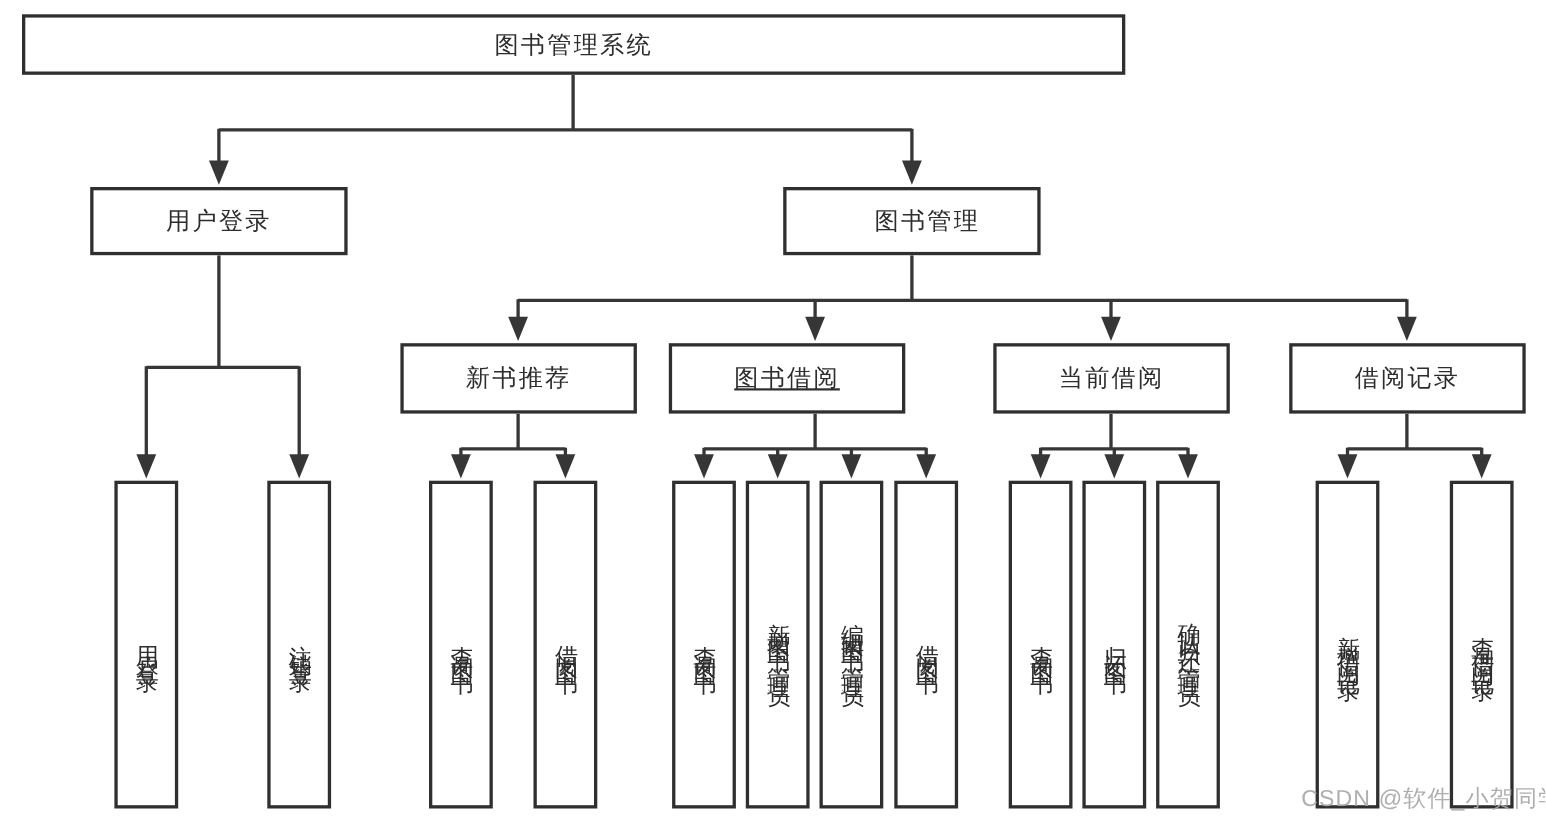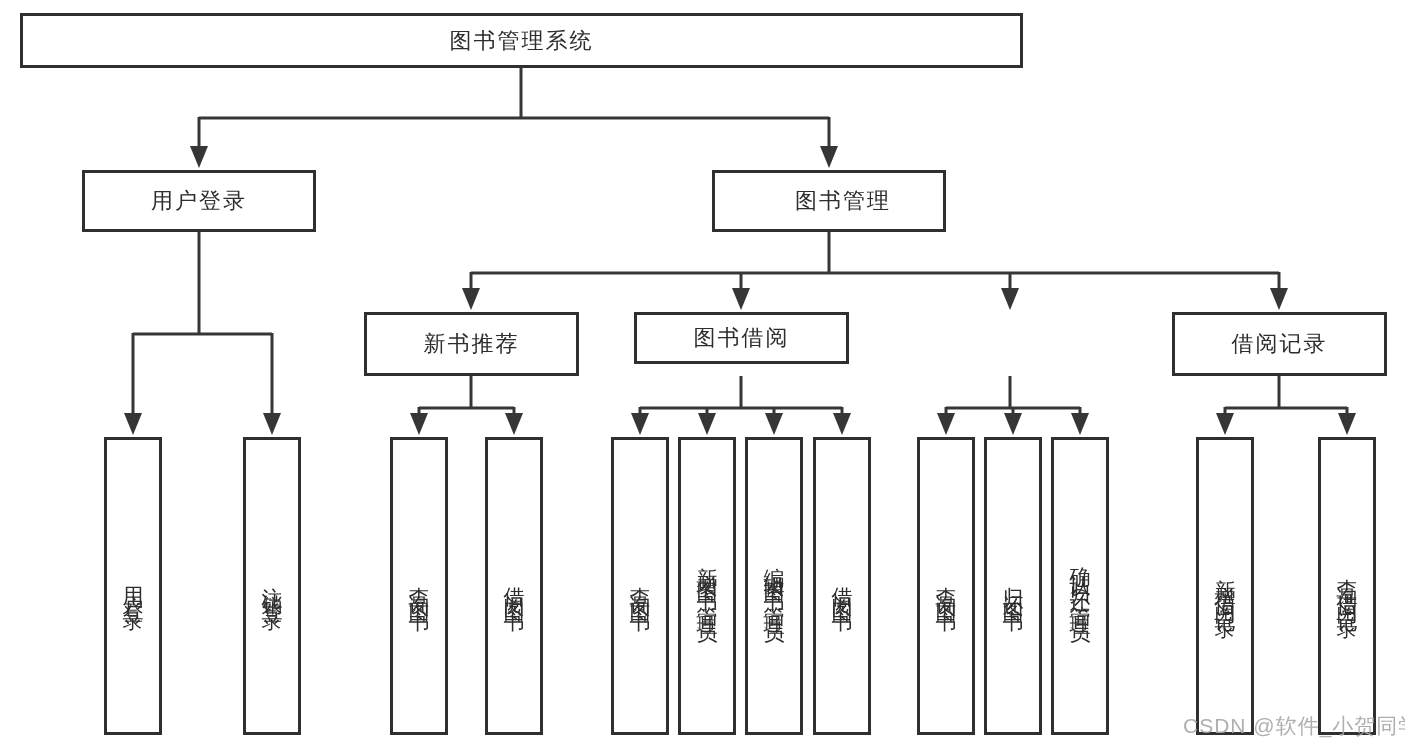--- a/index.html
+++ b/index.html
@@ -62,21 +62,21 @@
     z-index: 5;
   }
 
   
   #root-box        { left: 20px;   top: 13px;  width: 1003px; height: 55px; }
 
   #l2-user-login   { left: 82px;   top: 170px; width: 234px;  height: 62px; }
   #l2-book-mgmt    { left: 712px;  top: 170px; width: 234px;  height: 62px; padding-left: 28px; }
 
   #l3-new-rec      { left: 364px;  top: 312px; width: 215px;  height: 64px; text-align: right; }
-  #l3-book-borrow  { left: 634px;  top: 312px; width: 215px;  height: 52px; }
+  #l3-book-borrow  { left: 608px;  top: 312px; width: 215px;  height: 64px; text-decoration: underline; }
   #l3-cur-borrow   { left: 903px;  top: 312px; width: 215px;  height: 64px; }
   #l3-records      { left: 1172px; top: 312px; width: 215px;  height: 64px; }
 
   .leaf { top: 437px; width: 58px; height: 298px; }
   #lf-user-login     { left: 104px; }
   #lf-logout         { left: 243px; }
   #lf-query-1        { left: 390px; }
   #lf-borrow-1       { left: 485px; }
   #lf-query-2        { left: 611px; }
   #lf-add-book       { left: 678px; }
@@ -126,20 +126,21 @@
     </g>
   </svg>
 
   <div id="root-box" class="hbox">图书管理系统</div>
 
   <div id="l2-user-login" class="hbox">用户登录</div>
   <div id="l2-book-mgmt" class="hbox">图书管理</div>
 
   <div id="l3-new-rec" class="hbox">新书推荐</div>
   <div id="l3-book-borrow" class="hbox">图书借阅</div>
+  <div id="l3-cur-borrow" class="hbox">当前借阅</div>
   <div id="l3-records" class="hbox">借阅记录</div>
 
   <div id="lf-user-login" class="vbox leaf">用户登录</div>
   <div id="lf-logout" class="vbox leaf">注销登录</div>
 
   <div id="lf-query-1" class="vbox leaf">查询图书</div>
   <div id="lf-borrow-1" class="vbox leaf">借阅图书</div>
 
   <div id="lf-query-2" class="vbox leaf">查询图书</div>
   <div id="lf-add-book" class="vbox leaf">新增图书（管理员）</div>

